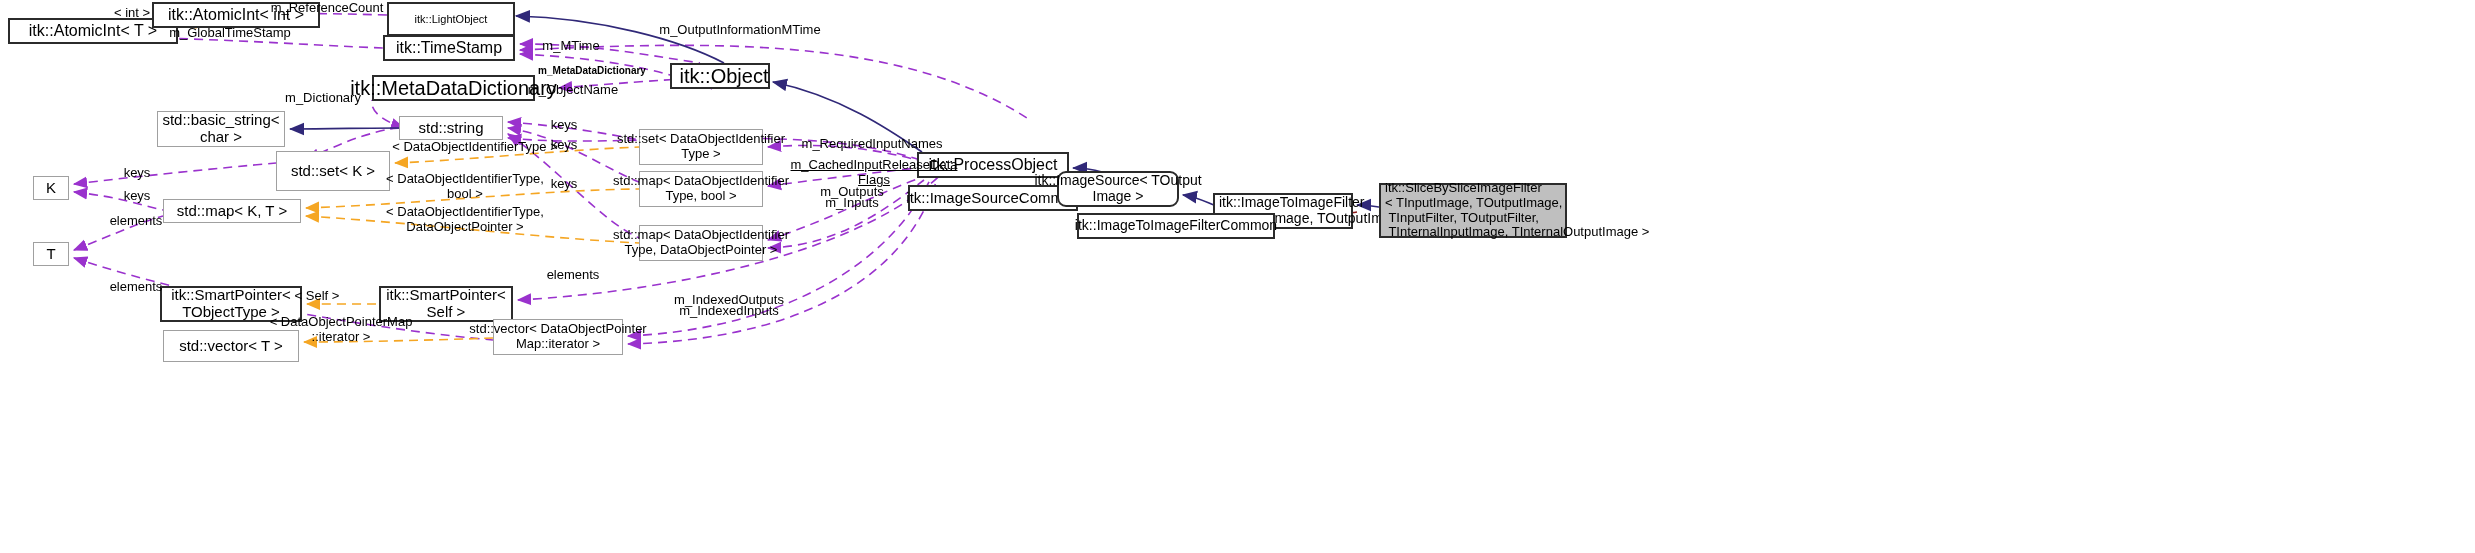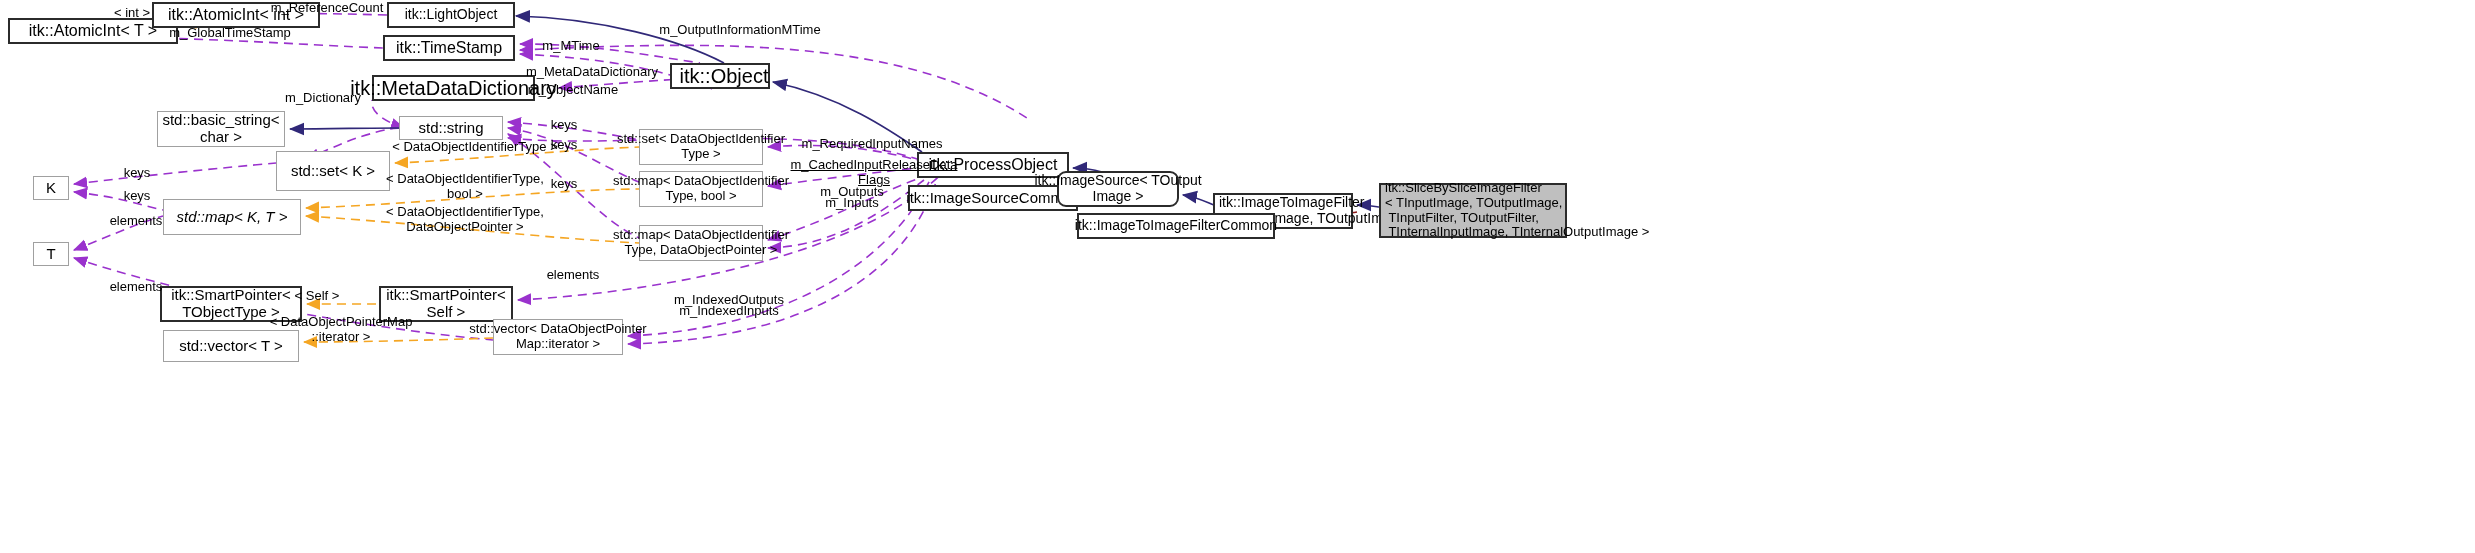--- a/index.html
+++ b/index.html
@@ -127,30 +127,30 @@
 
     <g fill="none" stroke="#8b1a1a" stroke-width="1.7" marker-start="url(#arrow-darkred)">
       <path d="M 1082 195 C 1100 193, 1112 190, 1128 188"></path>
       <path d="M 1279 222 C 1300 221, 1330 216, 1357 212"></path>
     </g>
   </svg>
 
   <div id="node-layer">
       <div class="node bold" style="left: 8px; top: 18px; width: 170px; height: 26px; font-size: 16px;"><span>itk::AtomicInt&lt; T &gt;</span></div>
       <div class="node bold" style="left: 152px; top: 2px; width: 168px; height: 26px; font-size: 16px;"><span>itk::AtomicInt&lt; int &gt;</span></div>
-      <div class="node bold" style="left: 387px; top: 2px; width: 128px; height: 26px; font-size: 14px;"><span>itk::LightObject</span></div>
+      <div class="node bold" style="left: 387px; top: 2px; width: 128px; height: 34px; font-size: 11px;"><span>itk::LightObject</span></div>
       <div class="node bold" style="left: 383px; top: 35px; width: 132px; height: 26px; font-size: 16px;"><span>itk::TimeStamp</span></div>
       <div class="node bold" style="left: 372px; top: 75px; width: 163px; height: 26px; font-size: 20px;"><span>itk::MetaDataDictionary</span></div>
       <div class="node bold" style="left: 670px; top: 63px; width: 100px; height: 26px; font-size: 20px; padding-left: 8px;"><span>itk::Object</span></div>
       <div class="node plain" style="left: 157px; top: 111px; width: 128px; height: 36px; font-size: 15px;"><span>std::basic_string&lt;
 char &gt;</span></div>
       <div class="node plain" style="left: 399px; top: 116px; width: 104px; height: 24px; font-size: 15px; text-align: center;"><span>std::string</span></div>
       <div class="node plain" style="left: 33px; top: 176px; width: 36px; height: 24px; font-size: 15px;"><span>K</span></div>
       <div class="node plain" style="left: 276px; top: 151px; width: 114px; height: 40px; font-size: 15px;"><span>std::set&lt; K &gt;</span></div>
-      <div class="node plain" style="left: 163px; top: 199px; width: 138px; height: 36px; font-size: 15px; font-style: italic;"><span>std::map&lt; K, T &gt;</span></div>
+      <div class="node plain" style="left: 163px; top: 199px; width: 138px; height: 24px; font-size: 15px;"><span>std::map&lt; K, T &gt;</span></div>
       <div class="node plain" style="left: 33px; top: 242px; width: 36px; height: 24px; font-size: 15px;"><span>T</span></div>
       <div class="node plain" style="left: 639px; top: 129px; width: 124px; height: 36px; font-size: 13px;"><span>std::set&lt; DataObjectIdentifier
 Type &gt;</span></div>
       <div class="node plain" style="left: 639px; top: 171px; width: 124px; height: 36px; font-size: 13px;"><span>std::map&lt; DataObjectIdentifier
 Type, bool &gt;</span></div>
       <div class="node plain" style="left: 639px; top: 225px; width: 124px; height: 36px; font-size: 13px;"><span>std::map&lt; DataObjectIdentifier
 Type, DataObjectPointer &gt;</span></div>
       <div class="node bold" style="left: 160px; top: 286px; width: 142px; height: 36px; font-size: 15px;"><span>itk::SmartPointer&lt;
 TObjectType &gt;</span></div>
       <div class="node bold" style="left: 379px; top: 286px; width: 134px; height: 36px; font-size: 15px;"><span>itk::SmartPointer&lt;
@@ -169,21 +169,21 @@
 &lt; TInputImage, TOutputImage,
  TInputFilter, TOutputFilter,
  TInternalInputImage, TInternalOutputImage &gt;</span></div>
     </div>
   <div id="label-layer">
       <div class="edge-label" style="left: 103px; top: 6px; width: 58px; font-size: 13px;">&lt; int &gt;</div>
       <div class="edge-label" style="left: 259px; top: 1px; width: 136px; font-size: 13px;">m_ReferenceCount</div>
       <div class="edge-label" style="left: 155px; top: 26px; width: 150px; font-size: 13px;">m_GlobalTimeStamp</div>
       <div class="edge-label" style="left: 640px; top: 23px; width: 200px; font-size: 13px;">m_OutputInformationMTime</div>
       <div class="edge-label" style="left: 531px; top: 39px; width: 80px; font-size: 13px;">m_MTime</div>
-      <div class="edge-label" style="left: 510px; top: 65px; width: 164px; font-size: 13px;">m_MetaDataDictionary</div>
+      <div class="edge-label" style="left: 510px; top: 65px; width: 164px; font-size: 10px; font-weight: bold;">m_MetaDataDictionary</div>
       <div class="edge-label" style="left: 513px; top: 83px; width: 120px; font-size: 13px;">m_ObjectName</div>
       <div class="edge-label" style="left: 273px; top: 91px; width: 100px; font-size: 13px;">m_Dictionary</div>
       <div class="edge-label" style="left: 544px; top: 118px; width: 40px; font-size: 13px;">keys</div>
       <div class="edge-label" style="left: 544px; top: 138px; width: 40px; font-size: 13px;">keys</div>
       <div class="edge-label" style="left: 367px; top: 140px; width: 216px; font-size: 13px;">&lt; DataObjectIdentifierType &gt;</div>
       <div class="edge-label" style="left: 117px; top: 166px; width: 40px; font-size: 13px;">keys</div>
       <div class="edge-label" style="left: 117px; top: 189px; width: 40px; font-size: 13px;">keys</div>
       <div class="edge-label" style="left: 544px; top: 177px; width: 40px; font-size: 13px;">keys</div>
       <div class="edge-label" style="left: 370px; top: 172px; width: 190px; font-size: 13px;">&lt; DataObjectIdentifierType,
 bool &gt;</div>

